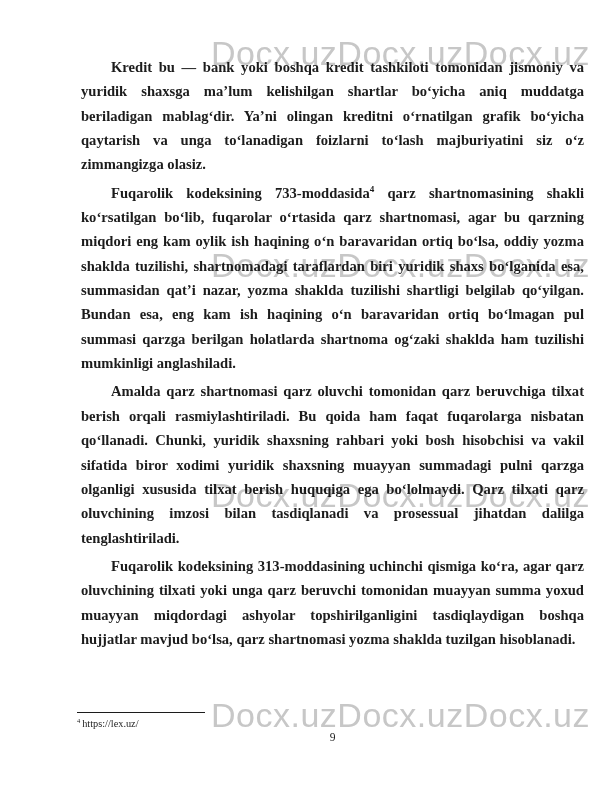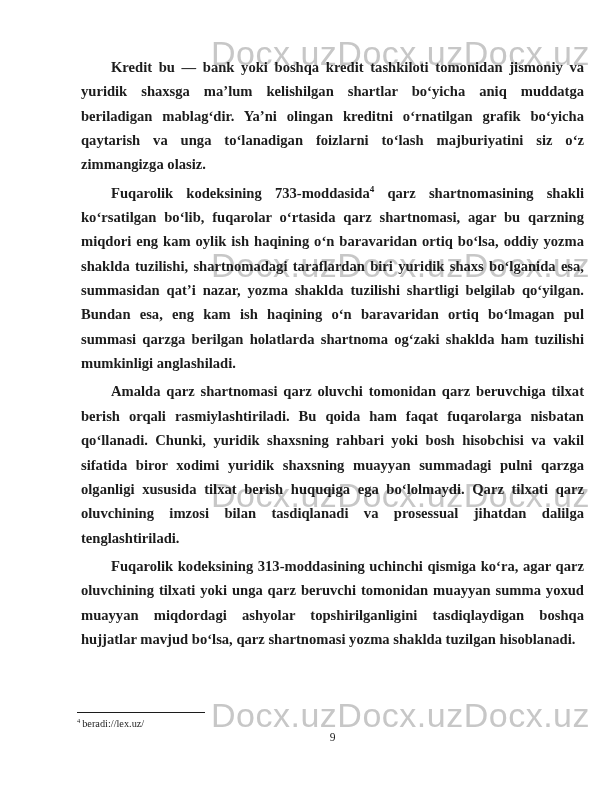--- a/index.html
+++ b/index.html
@@ -123,17 +123,17 @@
 
   <div class="text-block">
     <p class="para">Kredit bu — bank yoki boshqa kredit tashkiloti tomonidan jismoniy va yuridik shaxsga maʼlum kelishilgan shartlar boʻyicha aniq muddatga beriladigan mablagʻdir. Yaʼni olingan kreditni oʻrnatilgan grafik boʻyicha qaytarish va unga toʻlanadigan foizlarni toʻlash majburiyatini siz oʻz zimmangizga olasiz.</p>
     <p class="para"><span>Fuqarolik kodeksining 733-moddasida</span><sup class="fnref">4</sup><span> qarz shartnomasining shakli koʻrsatilgan boʻlib, fuqarolar oʻrtasida qarz shartnomasi, agar bu qarzning miqdori eng kam oylik ish haqining oʻn baravaridan ortiq boʻlsa, oddiy yozma shaklda tuzilishi, shartnomadagi taraflardan biri yuridik shaxs boʻlganida esa, summasidan qatʼi nazar, yozma shaklda tuzilishi shartligi belgilab qoʻyilgan. Bundan esa, eng kam ish haqining oʻn baravaridan ortiq boʻlmagan pul summasi qarzga berilgan holatlarda shartnoma ogʻzaki shaklda ham tuzilishi mumkinligi anglashiladi.</span></p>
     <p class="para">Amalda qarz shartnomasi qarz oluvchi tomonidan qarz beruvchiga tilxat berish orqali rasmiylashtiriladi. Bu qoida ham faqat fuqarolarga nisbatan qoʻllanadi. Chunki, yuridik shaxsning rahbari yoki bosh hisobchisi va vakil sifatida biror xodimi yuridik shaxsning muayyan summadagi pulni qarzga olganligi xususida tilxat berish huquqiga ega boʻlolmaydi. Qarz tilxati qarz oluvchining imzosi bilan tasdiqlanadi va prosessual jihatdan dalilga tenglashtiriladi.</p>
     <p class="para">Fuqarolik kodeksining 313-moddasining uchinchi qismiga koʻra, agar qarz oluvchining tilxati yoki unga qarz beruvchi tomonidan muayyan summa yoxud muayyan miqdordagi ashyolar topshirilganligini tasdiqlaydigan boshqa hujjatlar mavjud boʻlsa, qarz shartnomasi yozma shaklda tuzilgan hisoblanadi.</p>
   </div>
 
   <div class="footnote-sep"></div>
 
-  <div class="footnote"><sup class="fnref">4</sup><span class="fnurl">beradi://lex.uz/</span></div>
+  <div class="footnote"><sup class="fnref">4</sup><span class="fnurl">https://lex.uz/</span></div>
 
   <div class="page-number">9</div>
 
 </div>
 
 </body></html>

